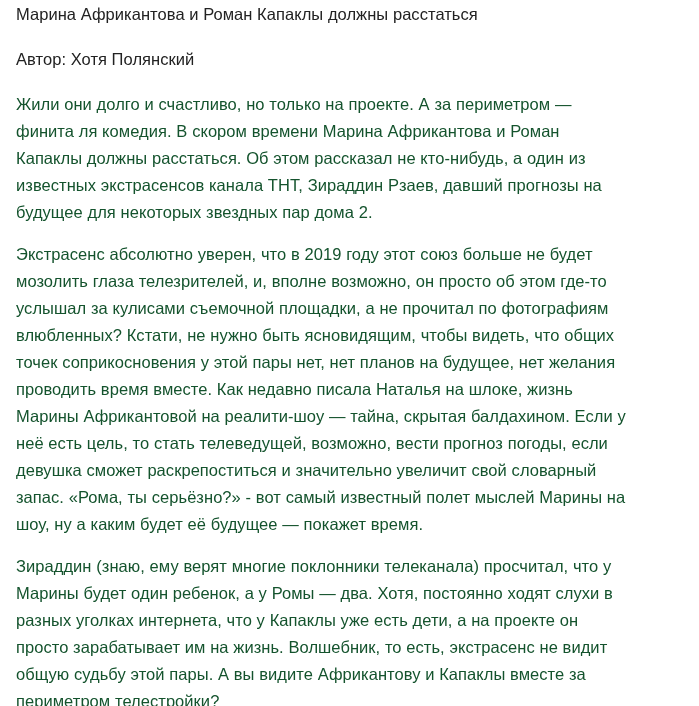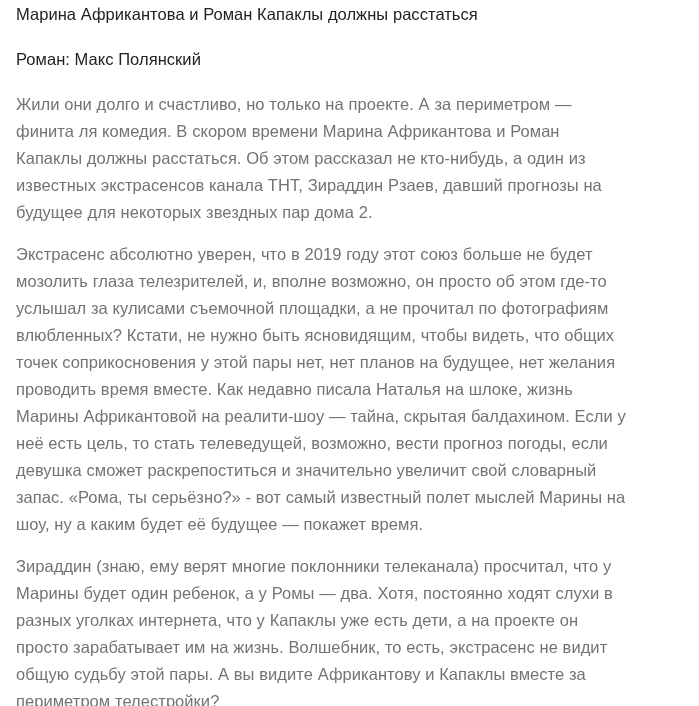--- a/index.html
+++ b/index.html
@@ -43,39 +43,39 @@
   }
 
   .article-body {
     margin-top: 22px;
   }
 
   .article-paragraph {
     font-size: 16.5px;
     line-height: 27px;
     font-weight: 400;
-    color: #737373;
+    color: #14532d;
     margin: 0 0 15px 0;
     letter-spacing: 0.05px;
     text-align: left;
     word-spacing: 0.1px;
   }
 
   .article-paragraph:last-child {
     margin-bottom: 16px;
   }
 </style>
 </head>
 <body>
 
 <article class="article">
 
   <h1 class="article-title">Марина Африкантова и Роман Капаклы должны расстаться</h1>
 
-  <div class="article-author">Роман: Макс Полянский</div>
+  <div class="article-author">Автор: Хотя Полянский</div>
 
   <div class="article-body">
     <p class="article-paragraph">Жили они долго и счастливо, но только на проекте. А за периметром — финита ля комедия. В скором времени Марина Африкантова и Роман Капаклы должны расстаться. Об этом рассказал не кто-нибудь, а один из известных экстрасенсов канала ТНТ, Зираддин Рзаев, давший прогнозы на будущее для некоторых звездных пар дома 2.</p>
     <p class="article-paragraph">Экстрасенс абсолютно уверен, что в 2019 году этот союз больше не будет мозолить глаза телезрителей, и, вполне возможно, он просто об этом где-то услышал за кулисами съемочной площадки, а не прочитал по фотографиям влюбленных? Кстати, не нужно быть ясновидящим, чтобы видеть, что общих точек соприкосновения у этой пары нет, нет планов на будущее, нет желания проводить время вместе. Как недавно писала Наталья на шлоке, жизнь Марины Африкантовой на реалити-шоу — тайна, скрытая балдахином. Если у неё есть цель, то стать телеведущей, возможно, вести прогноз погоды, если девушка сможет раскрепоститься и значительно увеличит свой словарный запас. «Рома, ты серьёзно?» - вот самый известный полет мыслей Марины на шоу, ну а каким будет её будущее — покажет время.</p>
     <p class="article-paragraph">Зираддин (знаю, ему верят многие поклонники телеканала) просчитал, что у Марины будет один ребенок, а у Ромы — два. Хотя, постоянно ходят слухи в разных уголках интернета, что у Капаклы уже есть дети, а на проекте он просто зарабатывает им на жизнь. Волшебник, то есть, экстрасенс не видит общую судьбу этой пары. А вы видите Африкантову и Капаклы вместе за периметром телестройки?</p>
   </div>
 
 </article>
 
 </body></html>

